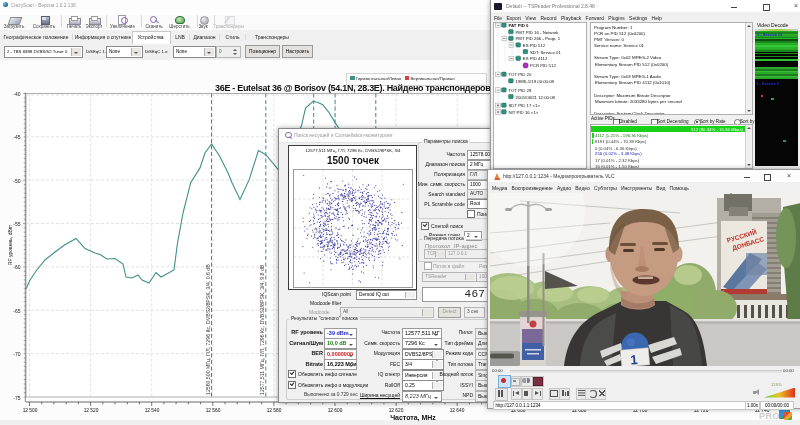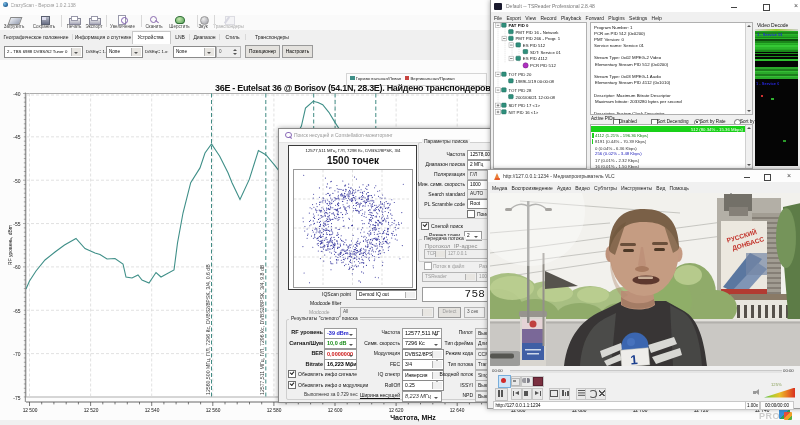--- a/index.html
+++ b/index.html
@@ -1445,21 +1445,21 @@
  <div class="cbg" style="left:166px;top:120.5px;width:39px;height:7.5px;font-size:4.6px;line-height:7px;padding-left:2px;color:#999">127.0.0.1</div>
  <div class="chk" style="left:145px;top:133.5px;border-color:#aaa"></div>
  <div class="lbl" style="left:154px;top:134.5px;color:#9a9a9a">Поток в файл</div>
  <div class="lbl" style="left:200px;top:134.5px;color:#9a9a9a">Размер б</div>
  <div class="cbg" style="left:143px;top:143px;width:51px;height:8px;font-size:4.8px;line-height:8px;padding-left:2px;color:#999">TSReader<span class="arw">
         <i class="tD" style="left:2px;top:-3px"></i>
       </span></div>
  <div class="cbg" style="left:197px;top:143px;width:26px;height:8px;font-size:4.8px;line-height:8px;padding-left:2px;color:#999">10000</div>
 
  <div class="ab" style="left:143px;top:158px;width:65px;height:13px;background:#fff;border:1px solid #9a9a9a"></div>
- <div class="tb" style="left:143px;top:159px;width:63px;text-align:right;font-size:11px;color:#222;font-family:'Liberation Mono',monospace;letter-spacing:0.2px">758</div>
+ <div class="tb" style="left:143px;top:159px;width:63px;text-align:right;font-size:11px;color:#222;font-family:'Liberation Mono',monospace;letter-spacing:0.2px">467</div>
 
  <div class="grp" style="left:7px;top:190.5px;width:340px;height:79px"></div>
  <div class="grl" style="left:10px;top:187.5px">Результаты "слепого" поиска</div>
  <div class="lblr" style="left:4px;top:200.5px;width:40px;font-weight:bold;font-size:5.5px">RF уровень</div>
  <div class="fv" style="left:45px;top:199px;width:29px;height:9px;line-height:9px;padding-left:2px;color:#2222cc;font-weight:bold">-39 dBm<span class="spin">
         <i class="tD" style="left:1.5px;bottom:1px"></i>
       </span></div>
  <div class="lblr" style="left:4px;top:211px;width:40px;font-weight:bold;font-size:5.5px">Сигнал/Шум</div>
  <div class="fv" style="left:45px;top:209.5px;width:29px;height:9px;line-height:9px;padding-left:2px;color:#118811;font-weight:bold">10,0 dB<span class="spin">
         <i class="tD" style="left:1.5px;bottom:1px"></i>

